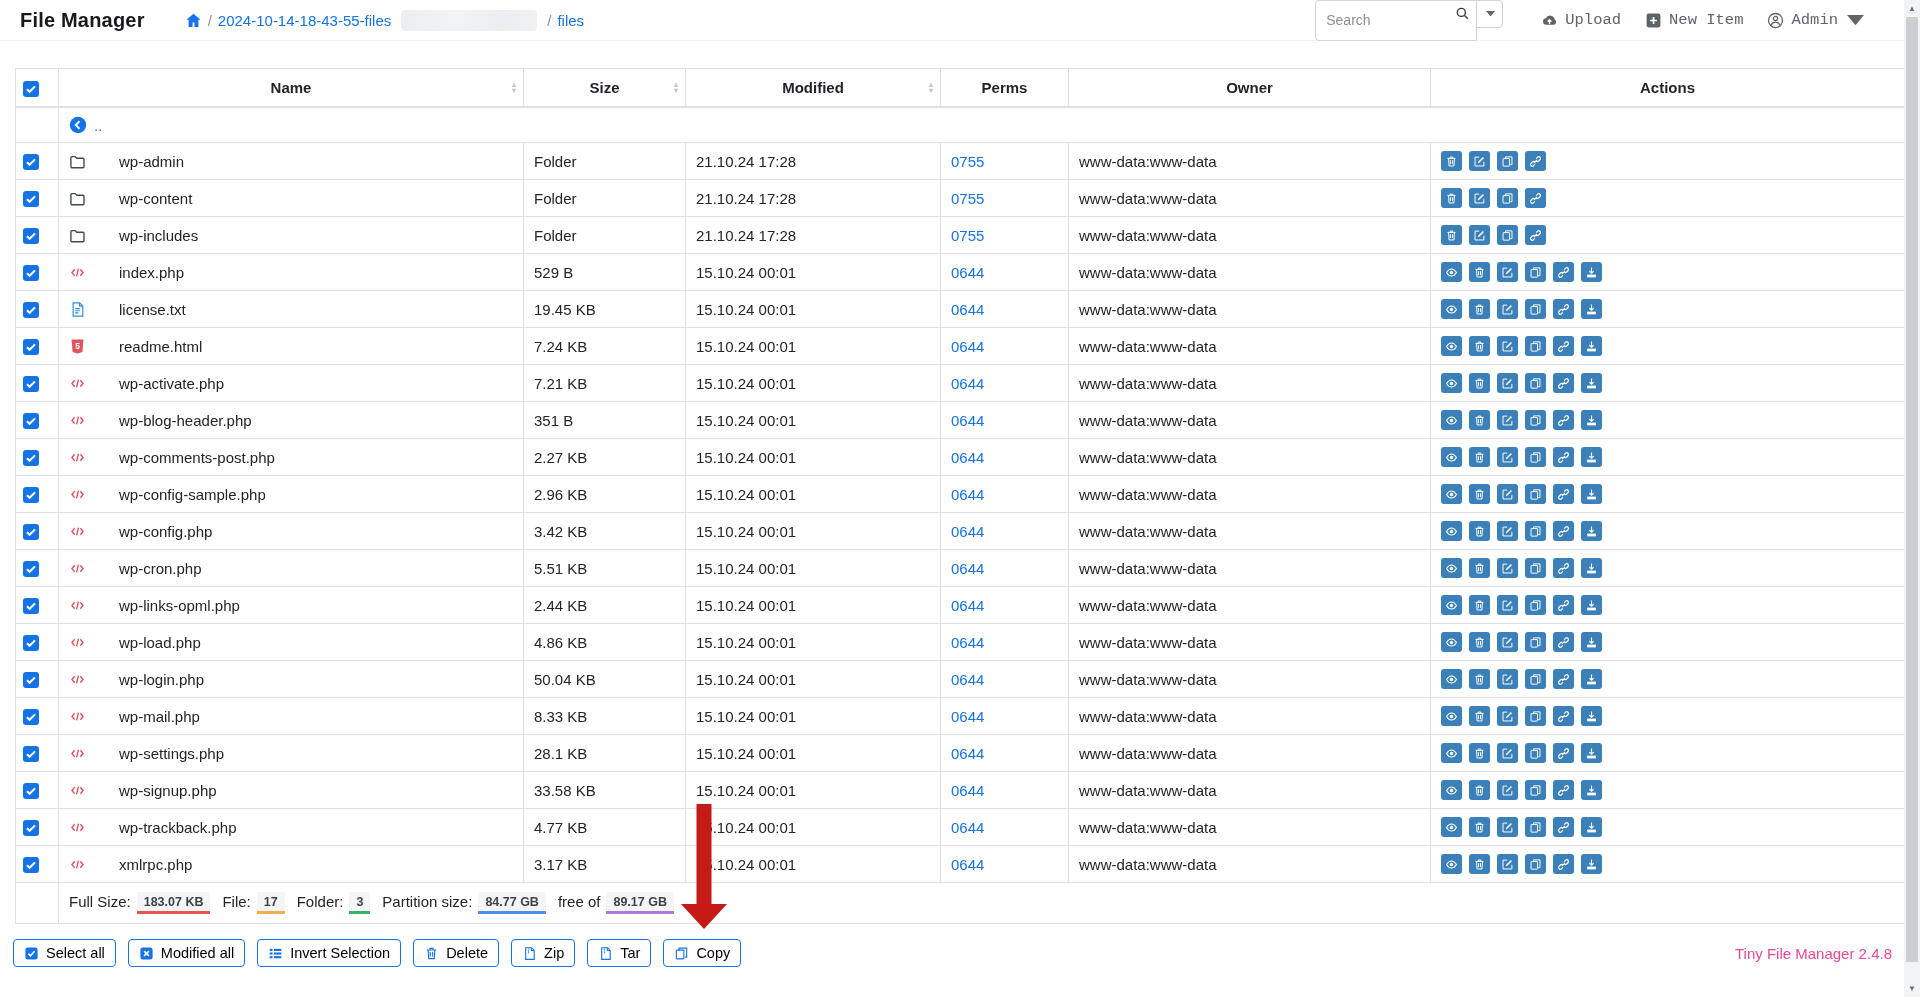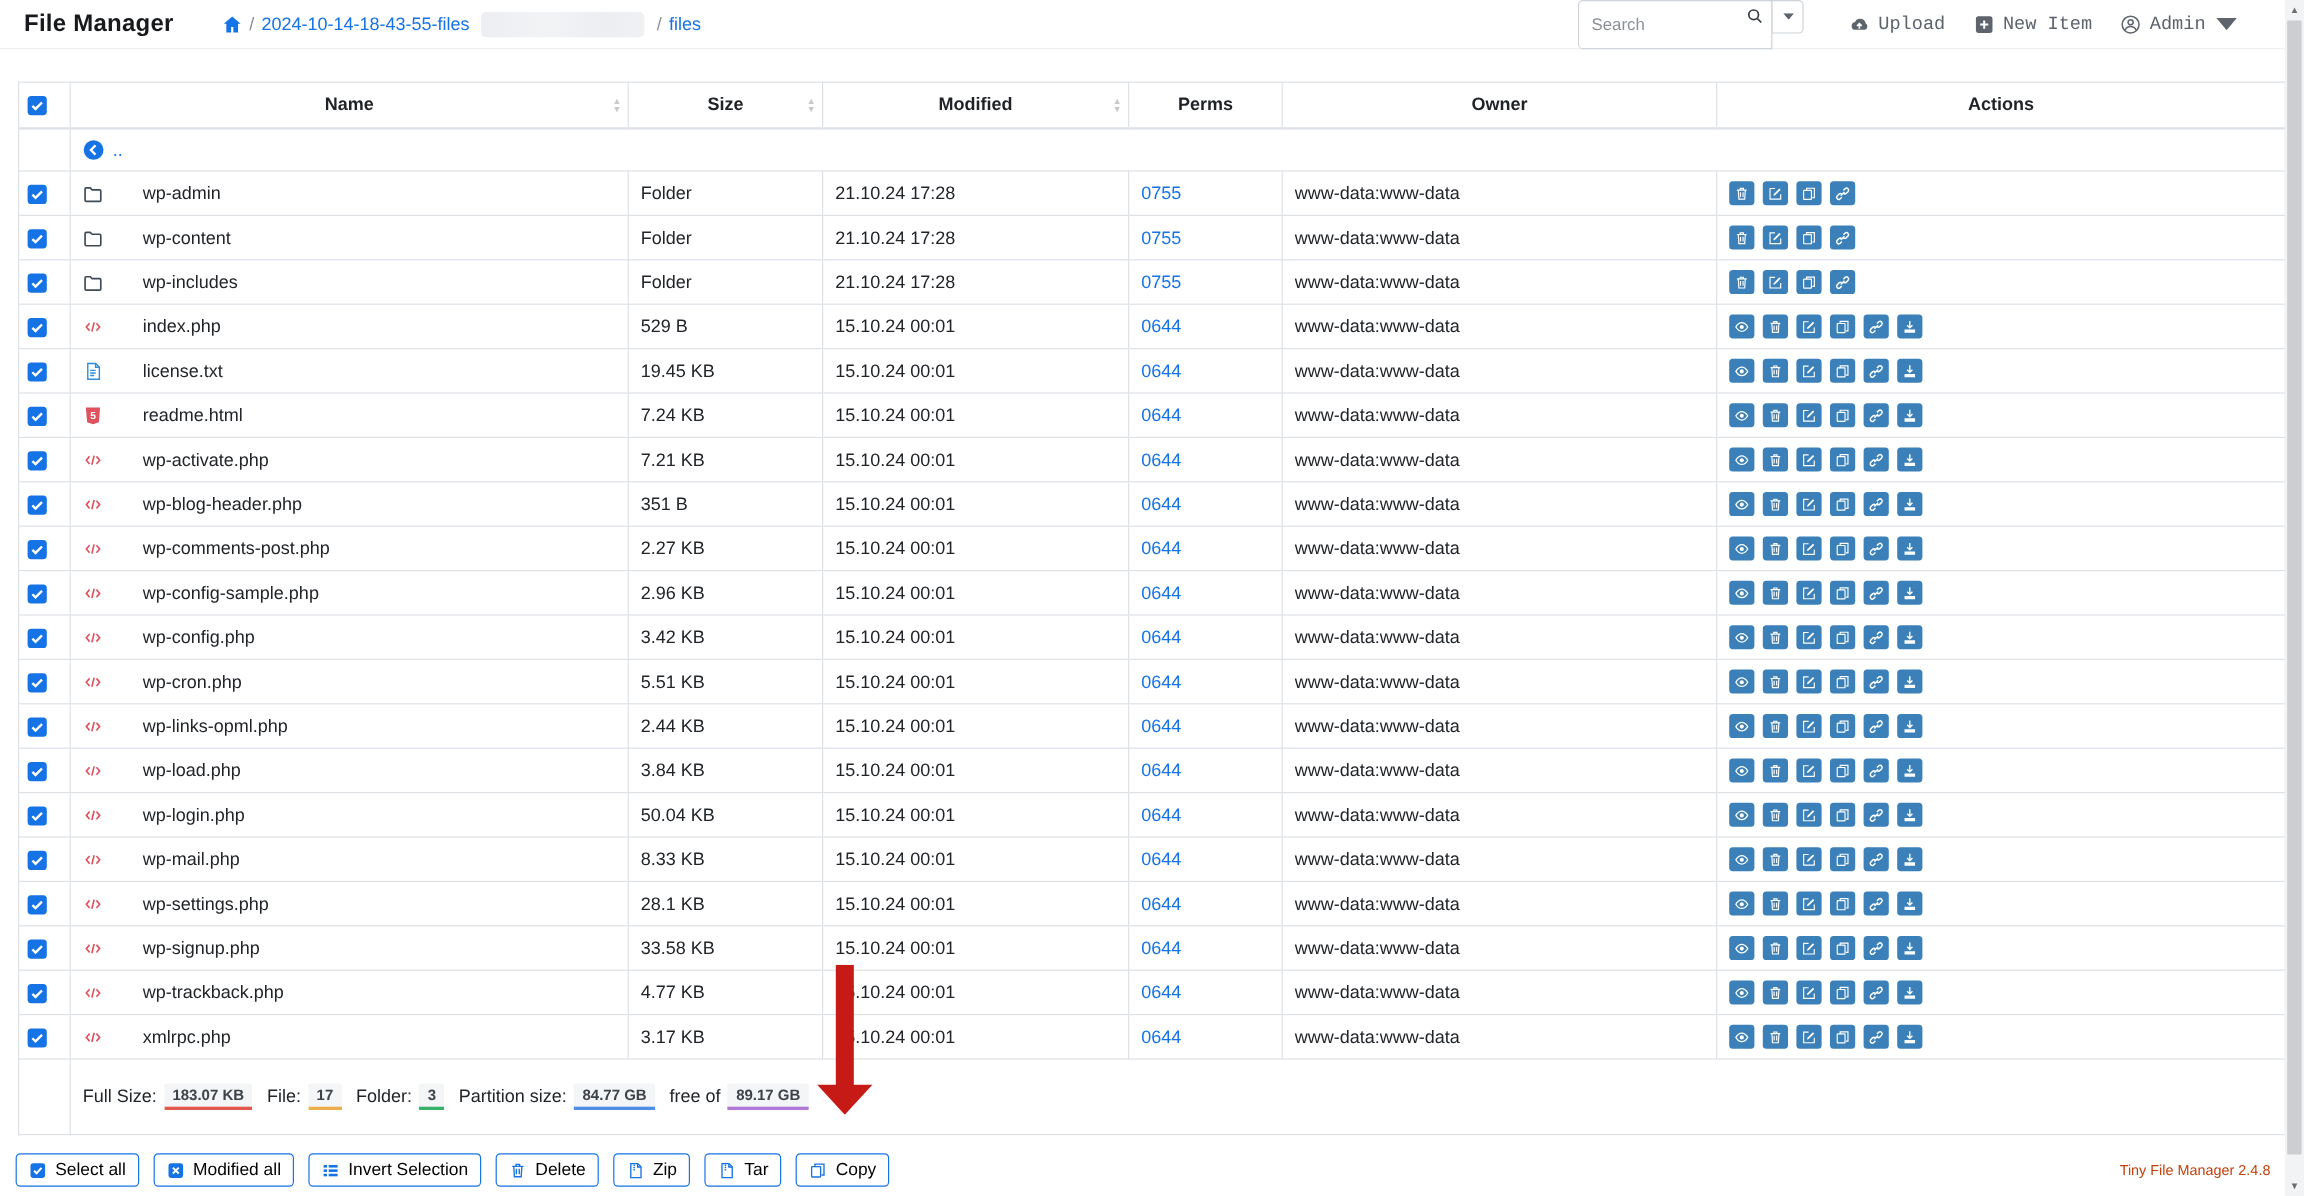--- a/index.html
+++ b/index.html
@@ -72,36 +72,36 @@
   .c-text { color:#2e8fd8; }
   .c-html { color:#e0535e; }
   .fname { color:#212529; text-decoration:none; cursor:pointer;margin-left:25px; }
   .perms-link { color:#1673e6; text-decoration:none; cursor:pointer; }
   .actions-cell { display:flex; gap:7px; align-items:center; }
   .act-btn {
     width:21px; height:20px; border-radius:3px; background:#3b80b8; color:#fff;
     display:inline-flex; align-items:center; justify-content:center; cursor:pointer;
   }
   .act-btn svg { width:13px; height:13px; }
-  .summary-cell { padding:20px 10px !important; font-size:15px; color:#212529; }
+  .summary-cell { padding:9px 10px !important; font-size:15px; color:#212529; }
   .badge {
     display:inline-block; background:#f4f5f6; color:#3d4349; font-weight:700; font-size:12.5px;
     padding:3px 7px 2px 7px; border-radius:2px 2px 0 0; margin:0 12px 0 6px; vertical-align:middle;
     border-bottom:3px solid transparent;
   }
 
   
   .footer-bar { display:flex; align-items:center; gap:12px; margin:15px 28px 0 13px; }
   .btn-outline {
     display:flex; align-items:center; gap:7px; background:#fff; color:#000000;
     border:1px solid #1673e6; border-radius:4px; padding:5px 10px; font-size:14.5px;
     cursor:pointer; font-family:"Liberation Sans", sans-serif;
   }
   .btn-outline .icn { width:15px; height:15px; color:#1673e6; }
-  .version { margin-left:auto; color:#c2410c; font-size:12px; }
+  .version { margin-left:auto; color:#ec4899; font-size:15px; }
 
   
   .annotation-arrow { position:absolute; width:48px; height:125px; pointer-events:none; z-index:50; }
 
   
   .scrollbar { position:absolute; top:0; right:0; width:16px; height:997px; background:#f1f3f4; z-index:40; }
   .scroll-thumb { position:absolute; top:17px; left:2px; width:12px; height:945px; background:#cdced1; border-radius:1px; }
   .scroll-arrow { position:absolute; left:0; width:16px; text-align:center; font-size:8px; color:#6b6f73; }
   .scroll-arrow.up { top:4px; }
   .scroll-arrow.down { bottom:4px; }
@@ -1127,21 +1127,21 @@
           <td>
             <div class="name-cell">
               <span class="icn c-code">
                 <svg viewBox="0 0 16 16" fill="none" stroke="currentColor" stroke-width="1.3">
                   <path d="M5.3 5 2.8 8l2.5 3M10.7 5 13.2 8l-2.5 3M8.9 4.4 7.1 11.6"></path>
                 </svg>
               </span>
               <a class="fname">wp-load.php</a>
             </div>
           </td>
-          <td>3.84 KB</td>
+          <td>4.86 KB</td>
           <td>15.10.24 00:01</td>
           <td><a class="perms-link">0644</a></td>
           <td>www-data:www-data</td>
           <td>
             <div class="actions-cell">
               <a class="act-btn">
                 <span class="icn">
                   <svg viewBox="0 0 16 16">
                     <path d="M8 3.6C4.5 3.6 1.9 8 1.9 8S4.5 12.4 8 12.4 14.1 8 14.1 8 11.5 3.6 8 3.6z" fill="none" stroke="currentColor" stroke-width="1.3"></path>
                     <circle cx="8" cy="8" r="2.1" fill="currentColor"></circle>

